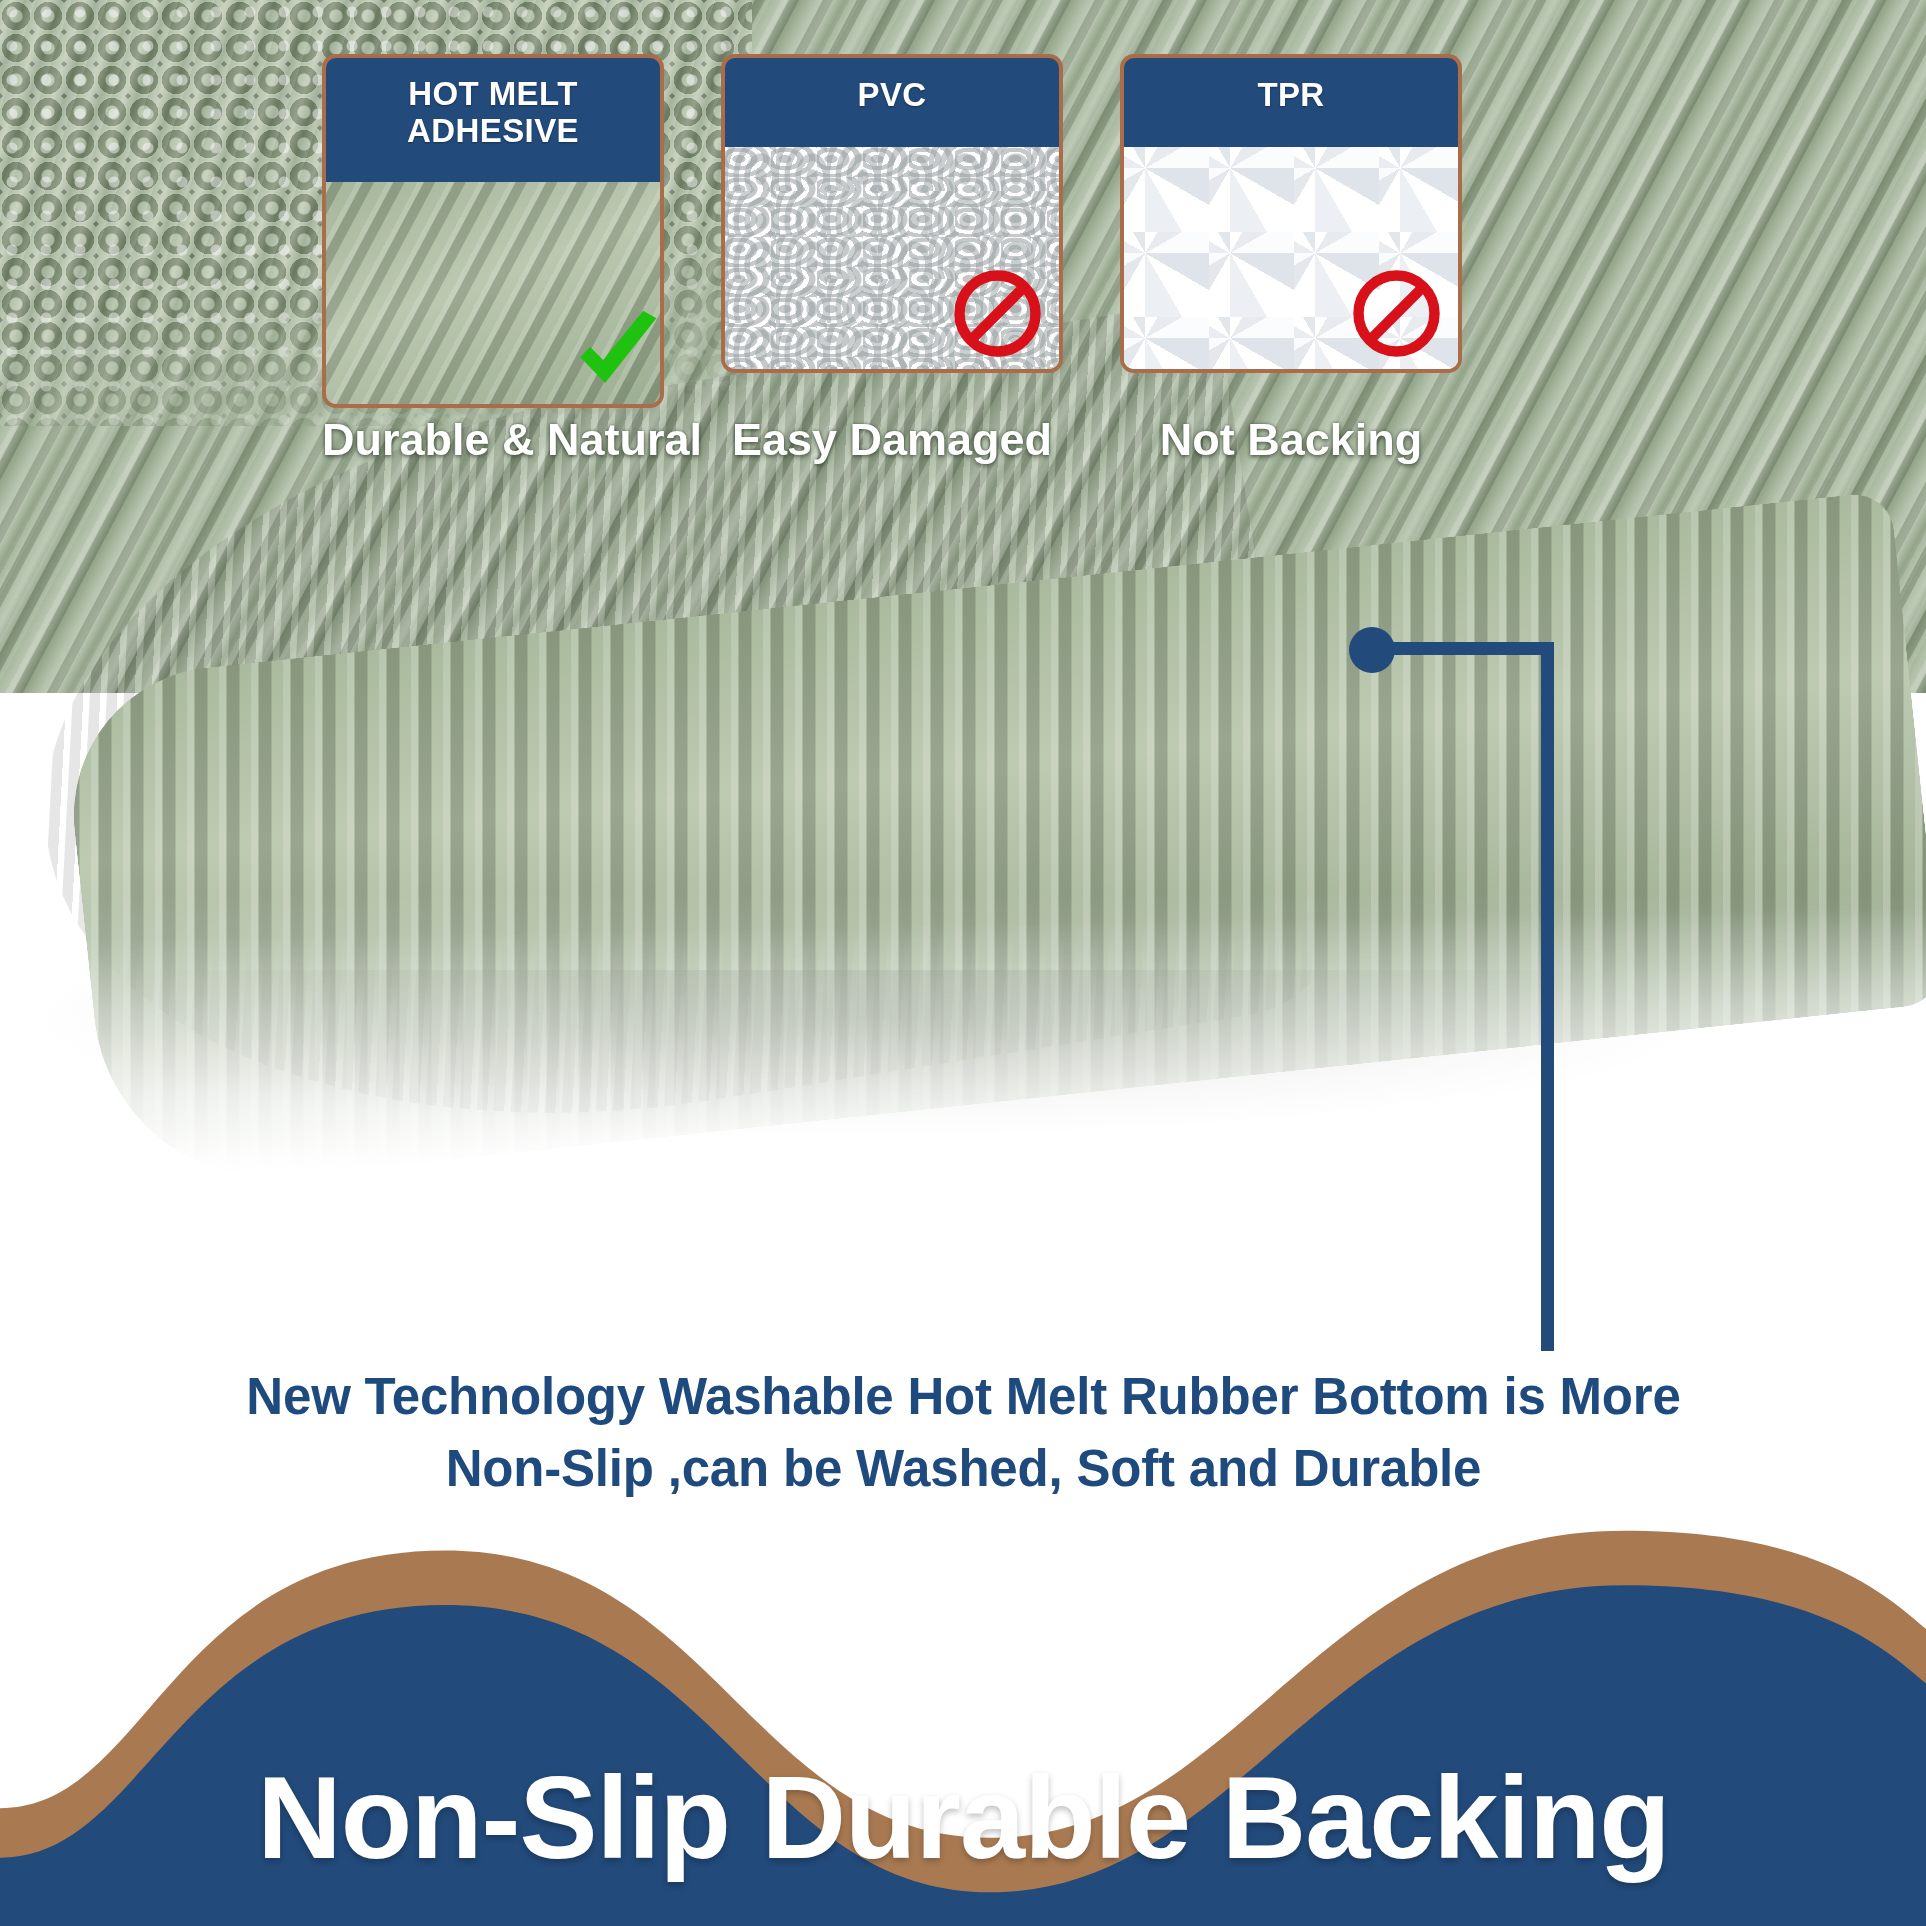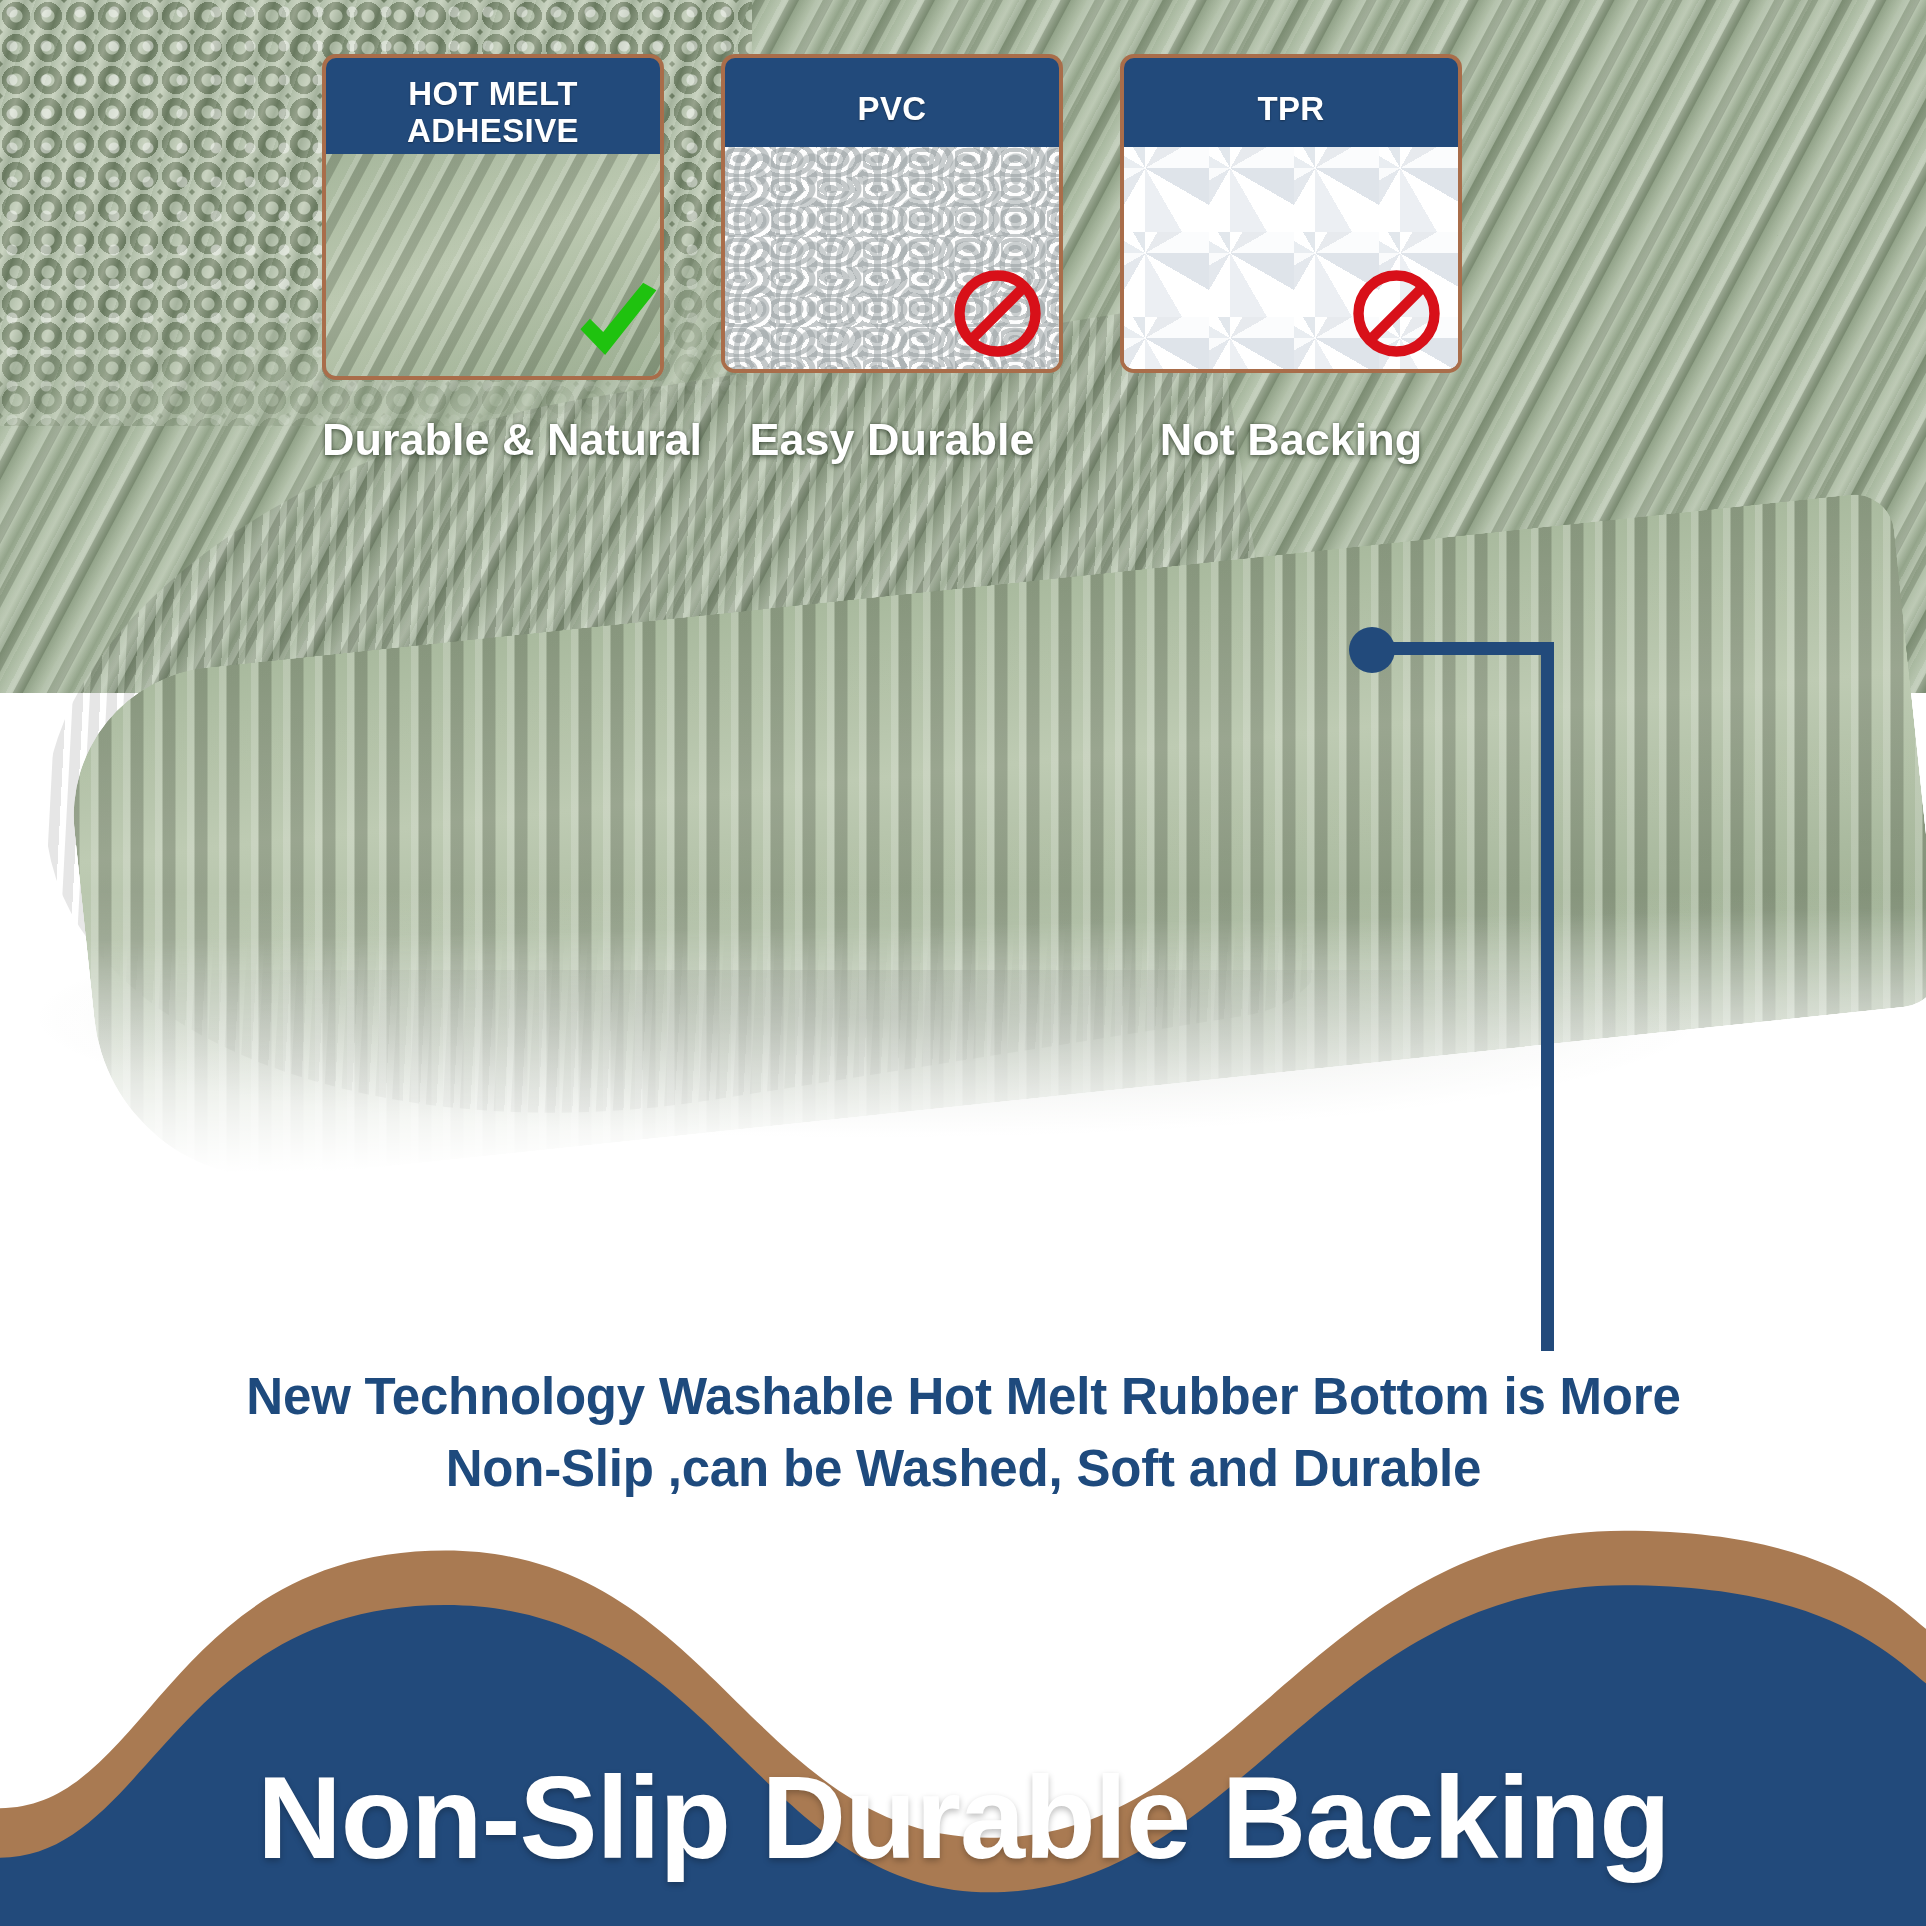--- a/index.html
+++ b/index.html
@@ -91,21 +91,21 @@
   .card-head{
     background:var(--navy);
     border:4px solid var(--brown);
     border-bottom:none;
     border-radius:14px 14px 0 0;
     color:#fff;
     font-weight:bold;
     font-size:33px;
     line-height:1.12;
     text-align:center;
-    padding:18px 6px 4px;
+    padding:18px 6px 32px;
     letter-spacing:0.4px;
     min-height:93px;
     box-sizing:border-box;
     display:flex;align-items:center;justify-content:center;
     text-shadow:0 1px 2px rgba(0,0,0,.35);
   }
   .card-body{
     position:relative;
     height:222px;
     border:4px solid var(--brown);
@@ -230,21 +230,21 @@
         <svg class="mark" viewBox="0 0 100 100">
           <circle cx="50" cy="50" r="40" fill="none" stroke="#d81019" stroke-width="11"></circle>
           <line x1="22" y1="78" x2="78" y2="22" stroke="#d81019" stroke-width="11"></line>
         </svg>
       </div>
     </div>
   </div>
 
   <div class="card-captions">
     <div class="cap">Durable &amp; Natural</div>
-    <div class="cap">Easy Durable</div>
+    <div class="cap">Easy Damaged</div>
     <div class="cap">Not Backing</div>
   </div>
 
   <div class="callout-dot"></div>
   <div class="callout-h"></div>
   <div class="callout-v"></div>
 
   <div class="para">
     <span class="l1">New Technology Washable Hot Melt Rubber Bottom is More</span>
     <span class="l2">Non-Slip ,can be Washed, Soft and Durable</span>

